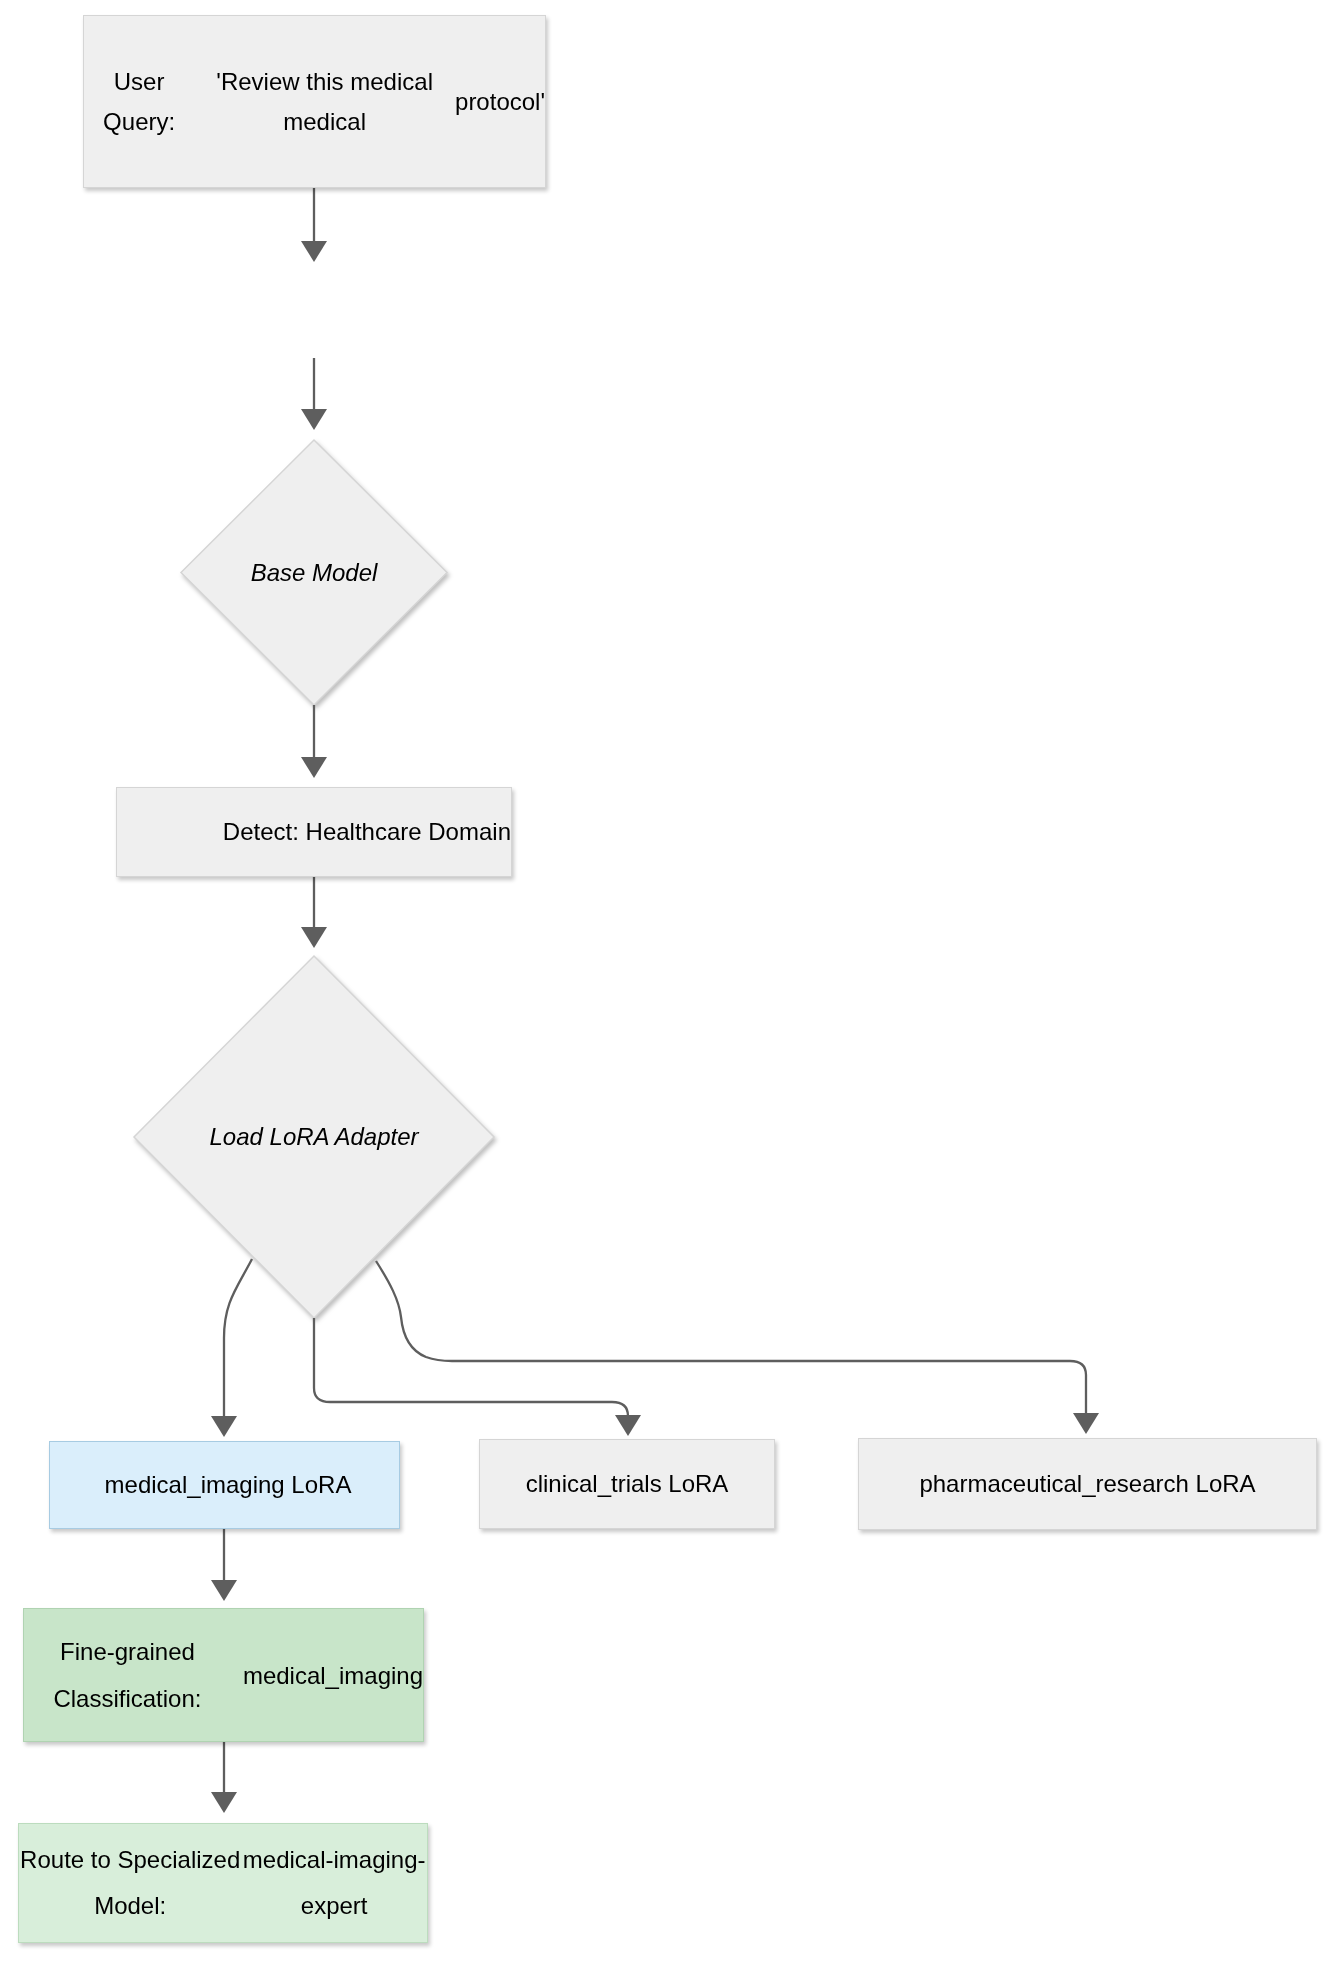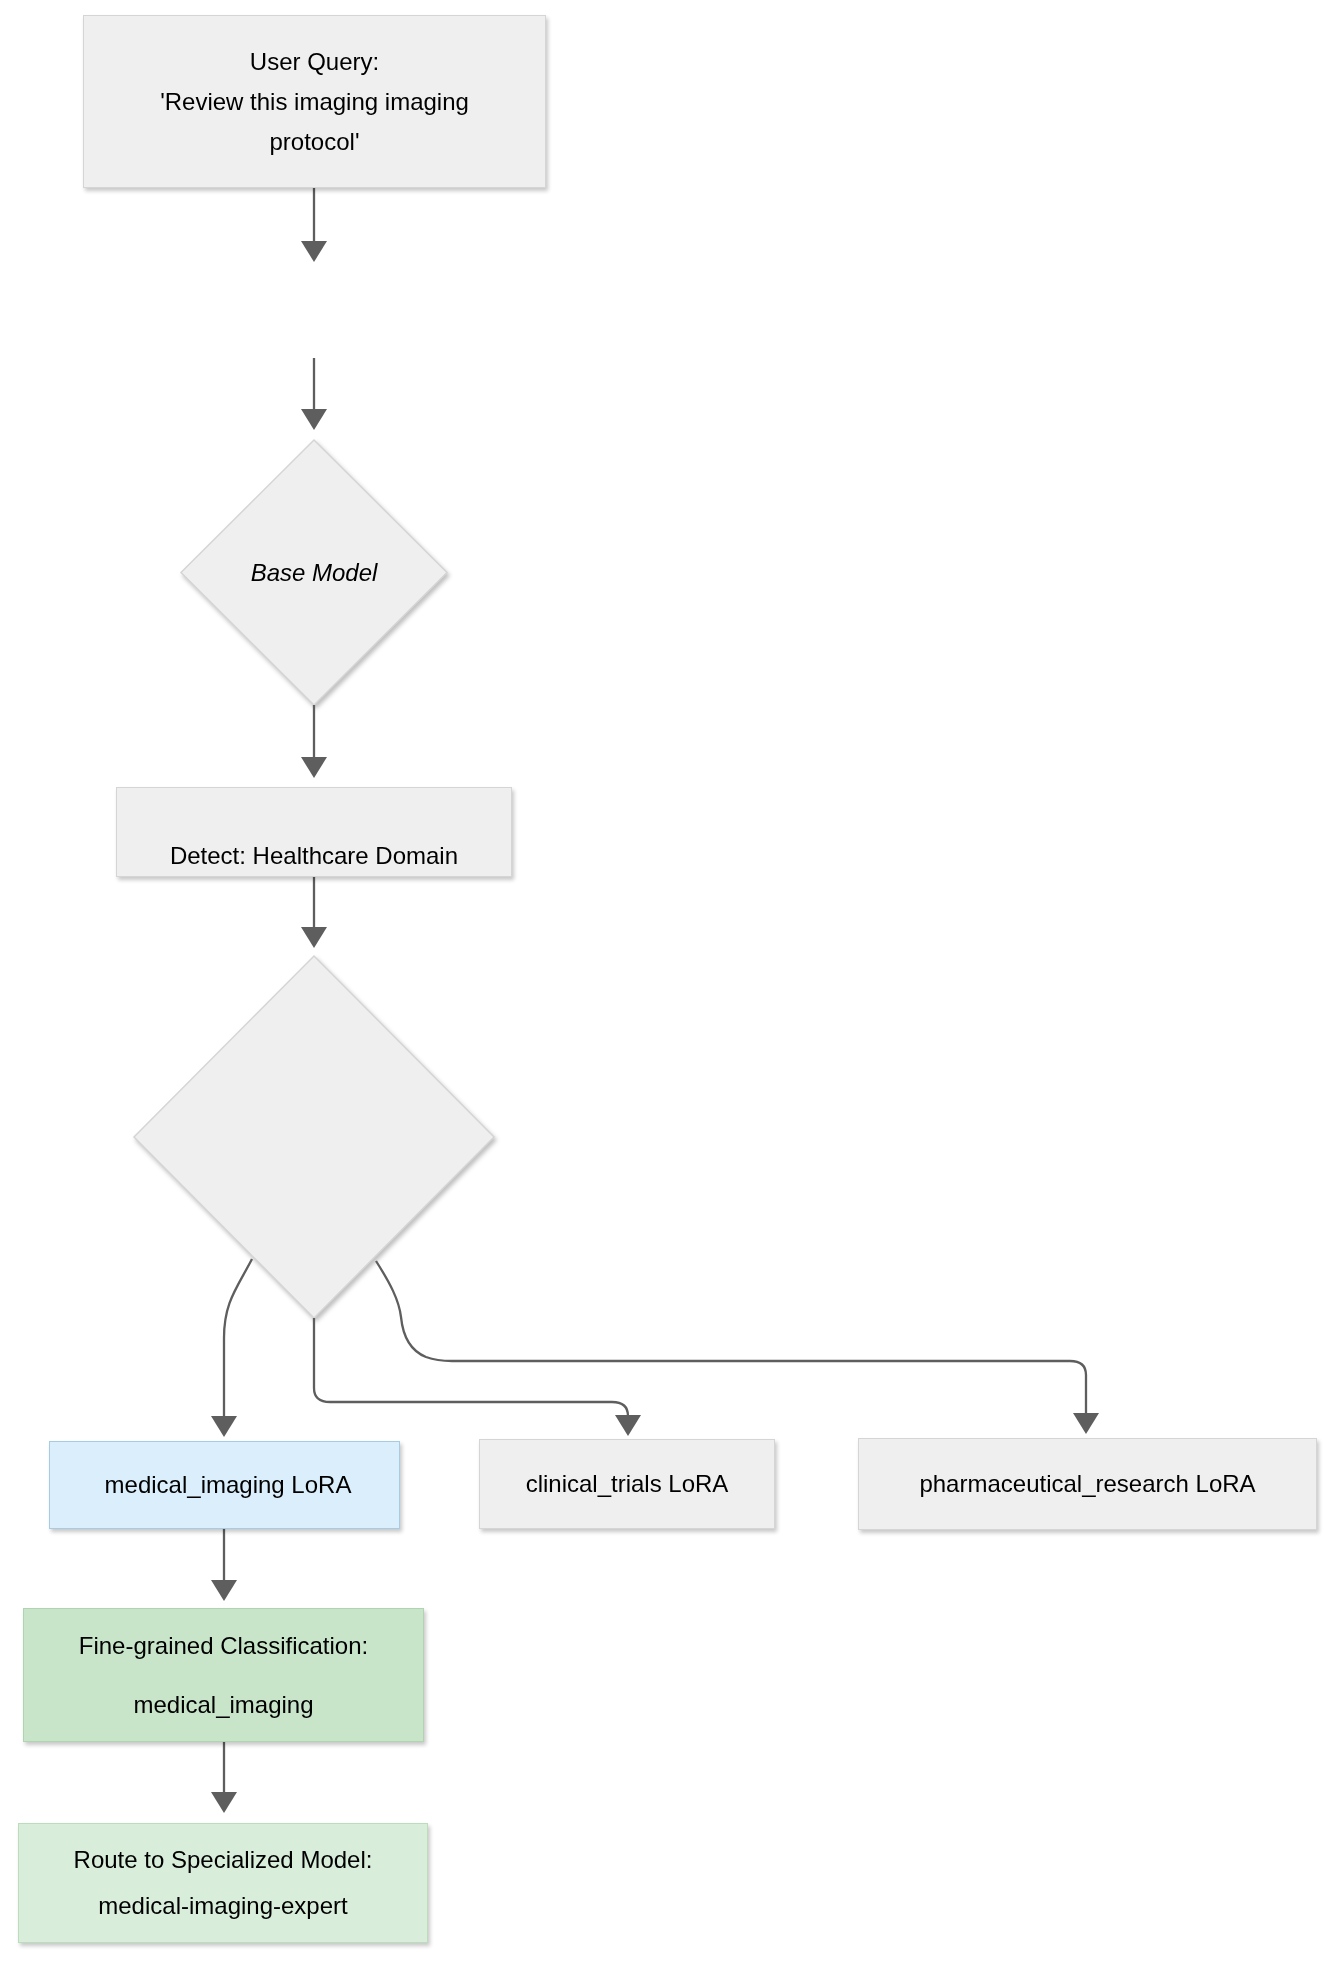--- a/index.html
+++ b/index.html
@@ -34,21 +34,21 @@
   .diamond {
     fill: var(--node-gray-fill, #efefef);
     stroke: var(--node-gray-border, #d5d5d5);
     stroke-width: 1.5;
     filter: drop-shadow(2px 3px 2px rgba(0,0,0,0.25));
   }
   .node {
     position: absolute;
     box-sizing: border-box;
     display: flex;
-    flex-direction: column;
+    flex-direction: row;
     align-items: center;
     justify-content: center;
     text-align: center;
     font-size: 24px;
     line-height: 40px;
     color: var(--text, #000000);
     background: var(--node-gray-fill, #efefef);
     border: 1px solid var(--node-gray-border, #d5d5d5);
     box-shadow: 2px 3px 4px rgba(0,0,0,0.22);
   }
@@ -121,21 +121,21 @@
 
     <path class="edge" d="M224 1529 V1582"></path>
     <polygon class="arrowhead" points="211,1580 237,1580 224,1601"></polygon>
 
     <path class="edge" d="M224 1742 V1794"></path>
     <polygon class="arrowhead" points="211,1792 237,1792 224,1813"></polygon>
   </svg>
 
   <div class="node" id="n-user-query">
     <div>User Query:</div>
-    <div>'Review this imaging imaging</div>
+    <div>'Review this medical medical</div>
     <div>protocol'</div>
   </div>
 
 
   <div class="node" id="n-detect">
     <div>Detect: Healthcare Domain</div>
   </div>
 
   <div class="node blue" id="n-medical">
     <div>medical_imaging LoRA</div>
@@ -153,14 +153,15 @@
     <div>Fine-grained Classification:</div>
     <div>medical_imaging</div>
   </div>
 
   <div class="node green-light" id="n-route">
     <div>Route to Specialized Model:</div>
     <div>medical-imaging-expert</div>
   </div>
 
   <div class="diamond-label" id="lbl-base-model">Base Model</div>
+  <div class="diamond-label" id="lbl-load-lora">Load LoRA Adapter</div>
 
 </div>
 
 </body></html>

